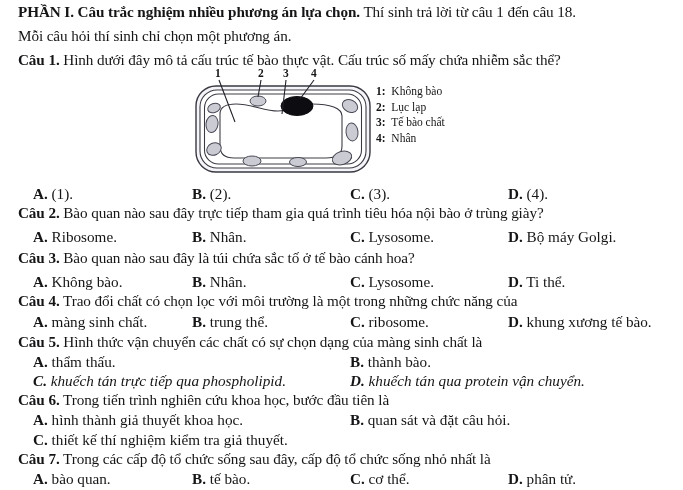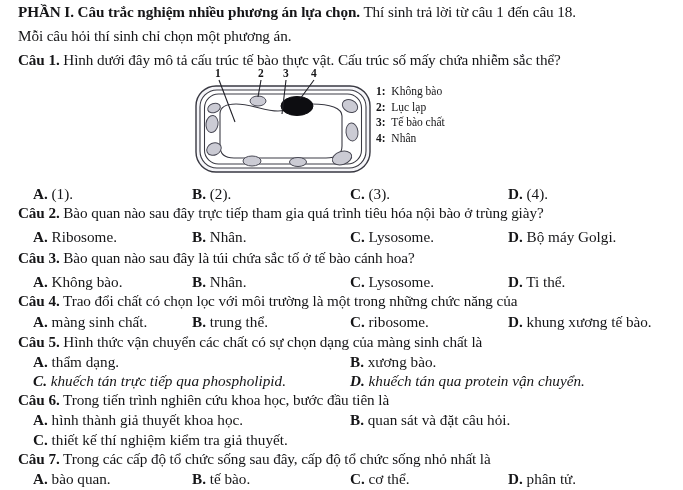--- a/index.html
+++ b/index.html
@@ -198,22 +198,22 @@
   <div class="line" id="q4-stem"><span class="qlabel">Câu 4.</span><span> Trao đổi chất có chọn lọc với môi trường là một trong những chức năng của</span></div>
   <div class="opt-row" id="q4-opts">
     <span class="opt col-a"><span class="k">A.</span><span> màng sinh chất.</span></span>
     <span class="opt col-b"><span class="k">B.</span><span> trung thể.</span></span>
     <span class="opt col-c"><span class="k">C.</span><span> ribosome.</span></span>
     <span class="opt col-d"><span class="k">D.</span><span> khung xương tế bào.</span></span>
   </div>
 
   <div class="line" id="q5-stem"><span class="qlabel">Câu 5.</span><span> Hình thức vận chuyển các chất có sự chọn dạng của màng sinh chất là</span></div>
   <div class="opt-row" id="q5-opts-1">
-    <span class="opt col-a2"><span class="k">A.</span><span> thẩm dạng.</span></span>
-    <span class="opt col-b2"><span class="k">B.</span><span> xương bào.</span></span>
+    <span class="opt col-a2"><span class="k">A.</span><span> thẩm thấu.</span></span>
+    <span class="opt col-b2"><span class="k">B.</span><span> thành bào.</span></span>
   </div>
   <div class="opt-row" id="q5-opts-2">
     <span class="opt col-a2"><span class="k">C.</span><span> khuếch tán trực tiếp qua phospholipid.</span></span>
     <span class="opt col-b2"><span class="k">D.</span><span> khuếch tán qua protein vận chuyển.</span></span>
   </div>
 
   <div class="line" id="q6-stem"><span class="qlabel">Câu 6.</span><span> Trong tiến trình nghiên cứu khoa học, bước đầu tiên là</span></div>
   <div class="opt-row" id="q6-opts-1">
     <span class="opt col-a2"><span class="k">A.</span><span> hình thành giả thuyết khoa học.</span></span>
     <span class="opt col-b2"><span class="k">B.</span><span> quan sát và đặt câu hỏi.</span></span>

